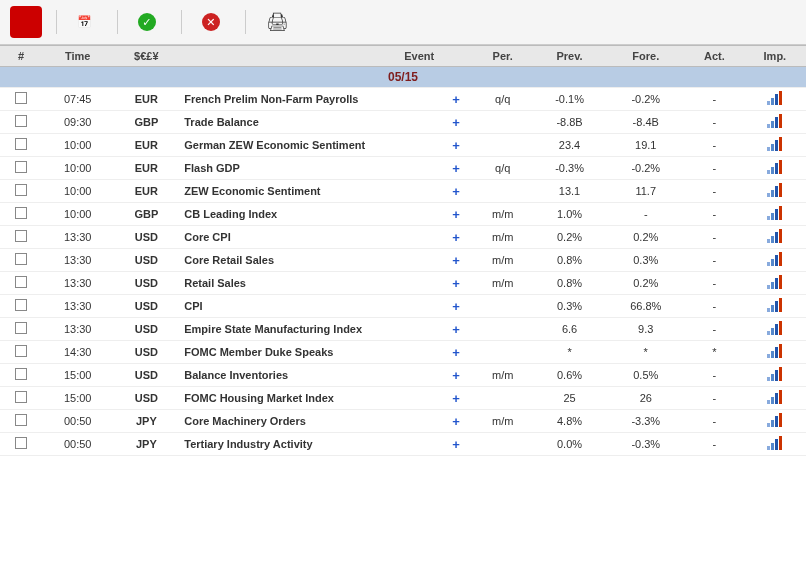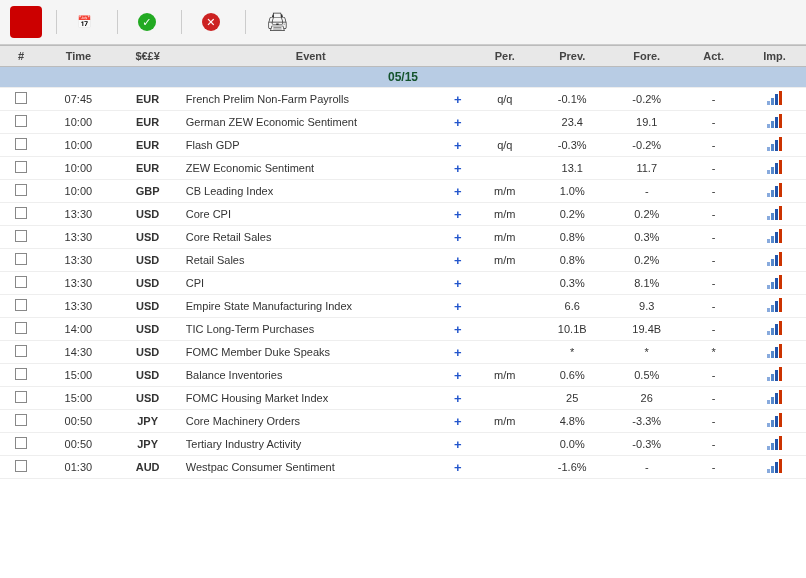--- a/index.html
+++ b/index.html
@@ -24,37 +24,37 @@
     .icon-circle-red { width: 18px; height: 18px; border-radius: 50%; background: #cc2222; display: flex; align-items: center; justify-content: center; color: #fff; font-size: 11px; }
     .icon-print { font-size: 18px; }
 
     
     table { width: 100%; border-collapse: collapse; }
     th {
       background: #e8e8e8; border-bottom: 1px solid #bbb; border-top: 1px solid #bbb;
       padding: 4px 5px; text-align: center; font-size: 11px; font-weight: bold; color: #444;
       white-space: nowrap;
     }
-    th.left { text-align: center; }
+    th.left { text-align: right; }
     td { padding: 3px 5px; border-bottom: 1px solid #eee; vertical-align: middle; font-size: 11px; text-align: center; }
     td.left { text-align: left; }
-    tr.section-header td { background: #b8cce4; text-align: center; font-weight: bold; color: #14532d; font-size: 12px; }
+    tr.section-header td { background: #b8cce4; text-align: center; font-weight: bold; color: #7f1d1d; font-size: 12px; }
 
     .checkbox { width: 12px; height: 12px; border: 1px solid #888; display: inline-block; background: #fff; }
     .plus-btn { color: #2255cc; font-weight: bold; font-size: 13px; cursor: pointer; }
 
     
     .bar-icon { display: inline-flex; align-items: flex-end; gap: 1px; height: 14px; }
     .bar-icon span { display: inline-block; background: #4477cc; width: 3px; }
     .bar-icon span:nth-child(1) { height: 4px; background: #88aadd; }
     .bar-icon span:nth-child(2) { height: 7px; background: #5588cc; }
     .bar-icon span:nth-child(3) { height: 11px; background: #2255aa; }
     .bar-icon span:nth-child(4) { height: 14px; background: #cc3300; }
 
-    .event-name { font-weight: normal; }
+    .event-name { font-weight: bold; }
     .currency { font-weight: bold; margin-top: 28px; }
   </style>
 </head>
 <body>
 
 <div>
   <div class="toolbar">
     <div class="toolbar-logo">
       <span></span>
     </div>
@@ -113,20 +113,37 @@
           <td>-</td>
           <td><span class="bar-icon">
               <span></span>
               <span></span>
               <span></span>
               <span></span>
             </span></td>
         </tr>
         <tr>
           <td><span class="checkbox"></span></td>
+          <td>09:30</td>
+          <td class="currency">GBP</td>
+          <td class="left event-name">Trade Balance</td>
+          <td><span class="plus-btn">+</span></td>
+          <td></td>
+          <td>-8.8B</td>
+          <td>-8.4B</td>
+          <td>-</td>
+          <td><span class="bar-icon">
+              <span></span>
+              <span></span>
+              <span></span>
+              <span></span>
+            </span></td>
+        </tr>
+        <tr>
+          <td><span class="checkbox"></span></td>
           <td>10:00</td>
           <td class="currency">EUR</td>
           <td class="left event-name">German ZEW Economic Sentiment</td>
           <td><span class="plus-btn">+</span></td>
           <td></td>
           <td>23.4</td>
           <td>19.1</td>
           <td>-</td>
           <td><span class="bar-icon">
               <span></span>
@@ -238,55 +255,38 @@
             </span></td>
         </tr>
         <tr>
           <td><span class="checkbox"></span></td>
           <td>13:30</td>
           <td class="currency">USD</td>
           <td class="left event-name">CPI</td>
           <td><span class="plus-btn">+</span></td>
           <td></td>
           <td>0.3%</td>
-          <td>8.1%</td>
+          <td>66.8%</td>
           <td>-</td>
           <td><span class="bar-icon">
               <span></span>
               <span></span>
               <span></span>
               <span></span>
             </span></td>
         </tr>
         <tr>
           <td><span class="checkbox"></span></td>
           <td>13:30</td>
           <td class="currency">USD</td>
           <td class="left event-name">Empire State Manufacturing Index</td>
           <td><span class="plus-btn">+</span></td>
           <td></td>
           <td>6.6</td>
           <td>9.3</td>
-          <td>-</td>
-          <td><span class="bar-icon">
-              <span></span>
-              <span></span>
-              <span></span>
-              <span></span>
-            </span></td>
-        </tr>
-        <tr>
-          <td><span class="checkbox"></span></td>
-          <td>14:00</td>
-          <td class="currency">USD</td>
-          <td class="left event-name">TIC Long-Term Purchases</td>
-          <td><span class="plus-btn">+</span></td>
-          <td></td>
-          <td>10.1B</td>
-          <td>19.4B</td>
           <td>-</td>
           <td><span class="bar-icon">
               <span></span>
               <span></span>
               <span></span>
               <span></span>
             </span></td>
         </tr>
         <tr>
           <td><span class="checkbox"></span></td>
@@ -366,32 +366,15 @@
           <td>0.0%</td>
           <td>-0.3%</td>
           <td>-</td>
           <td><span class="bar-icon">
               <span></span>
               <span></span>
               <span></span>
               <span></span>
             </span></td>
         </tr>
-        <tr>
-          <td><span class="checkbox"></span></td>
-          <td>01:30</td>
-          <td class="currency">AUD</td>
-          <td class="left event-name">Westpac Consumer Sentiment</td>
-          <td><span class="plus-btn">+</span></td>
-          <td></td>
-          <td>-1.6%</td>
-          <td>-</td>
-          <td>-</td>
-          <td><span class="bar-icon">
-              <span></span>
-              <span></span>
-              <span></span>
-              <span></span>
-            </span></td>
-        </tr>
       </tbody>
   </table>
 </div>
 
 </body></html>

